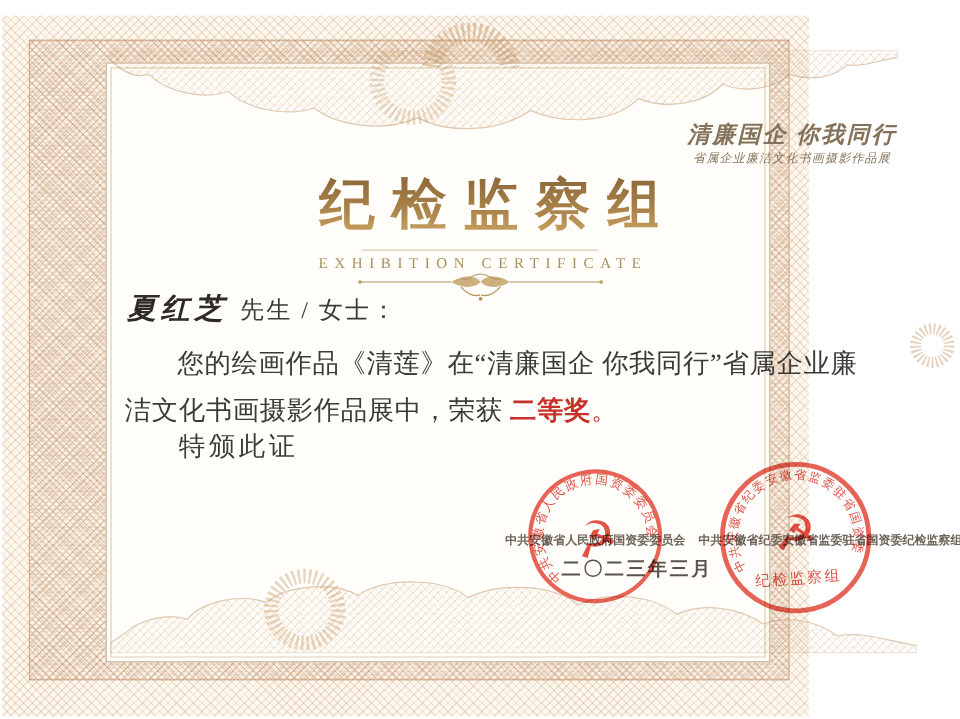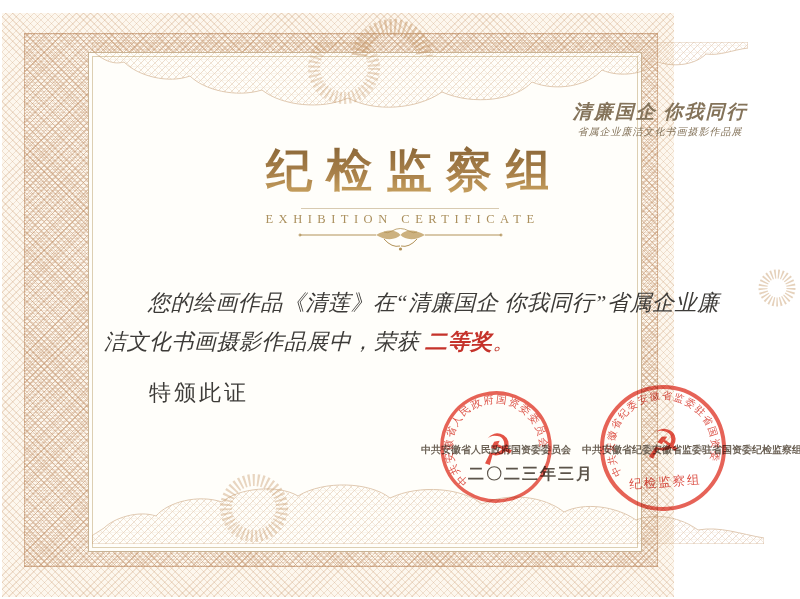--- a/index.html
+++ b/index.html
@@ -47,24 +47,24 @@
   .flourish-rule { width:198px; height:1px; background:#d8cab0; margin:6px auto 2px; }
   .flourish { display:block; margin:0 auto; }
 
   
   .recipient { position:absolute; left:106px; top:241px; display:flex; align-items:baseline; }
   .recipient-name { font-size:24px; font-weight:700; font-style:italic; color:#2d2a27; letter-spacing:4px; }
   .recipient-salutation { font-size:20px; color:#3c3a37; margin-left:10px; letter-spacing:2px; }
 
   .body-text { position:absolute; left:104px; top:283px; width:620px;
                font-size:22px; line-height:39px; color:#3d3b38; text-indent:44px;
-               letter-spacing:0.5px;font-style:italic; }
+               letter-spacing:0.5px; }
   .award { color:#c5322a; font-weight:700; }
   .award-period { color:#c0392e; }
-  .closing { position:absolute; left:149px; top:378px; font-size:22px; color:#3d3b38; letter-spacing:3px; }
+  .closing { position:absolute; left:149px; top:357px; font-size:22px; color:#3d3b38; letter-spacing:3px; }
 
   
   .issuers { position:absolute; left:421px; top:443px; display:flex; gap:11px;
              font-size:10px; font-weight:700; color:#6d6357; white-space:nowrap;
              font-family:"Liberation Sans","DejaVu Sans",sans-serif; }
   .date { position:absolute; left:468px; top:464px; width:156px; text-align:left;
           font-size:16px; font-weight:700; color:#5c544a; letter-spacing:2px;
           font-family:"Liberation Sans","DejaVu Sans",sans-serif; }
 
   
@@ -137,20 +137,24 @@
           <circle cx="203" cy="8" r="1"></circle>
         <path d="M78,8 C88,2 98,2 102.5,8 C107,2 117,2 127,8 C117,14 107,13 102.5,8 C98,13 88,14 78,8 Z" fill="#c3a369" stroke="none" opacity="0.85"></path>
         <path d="M86,12 q8,9 16,7 M119,12 q-8,9 -16,7"></path>
         <path d="M94,4 q8,-5 17,0 M94,4 q-5,3 -8,1 M111,4 q5,3 8,1" opacity="0.8"></path>
         <circle cx="102.5" cy="22" r="1.6" fill="#b29258" stroke="none"></circle>
       </g>
     </svg>
   </div>
 
   
+  <div class="recipient">
+    <span class="recipient-name">夏红芝</span>
+    <span class="recipient-salutation">先生 / 女士：</span>
+  </div>
 
   
   <div class="body-text"><span>您的绘画作品《清莲》在“清廉国企 你我同行”省属企业廉洁文化书画摄影作品展中，荣获 </span><span class="award">二等奖</span><span class="award-period">。</span></div>
 
   <div class="closing">特颁此证</div>
 
   
   <div class="issuers">
     <span>中共安徽省人民政府国资委委员会</span>
     <span>中共安徽省纪委安徽省监委驻省国资委纪检监察组</span>

